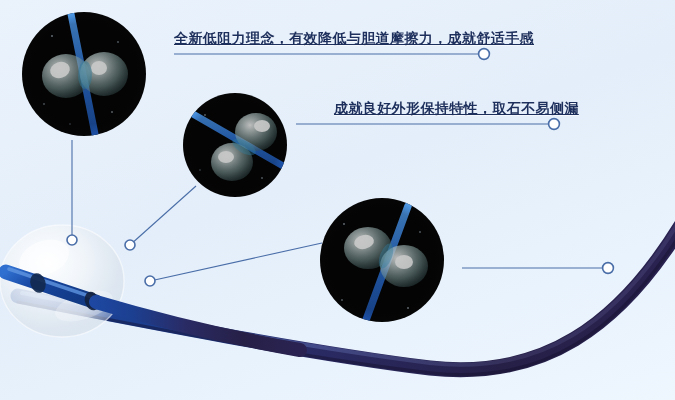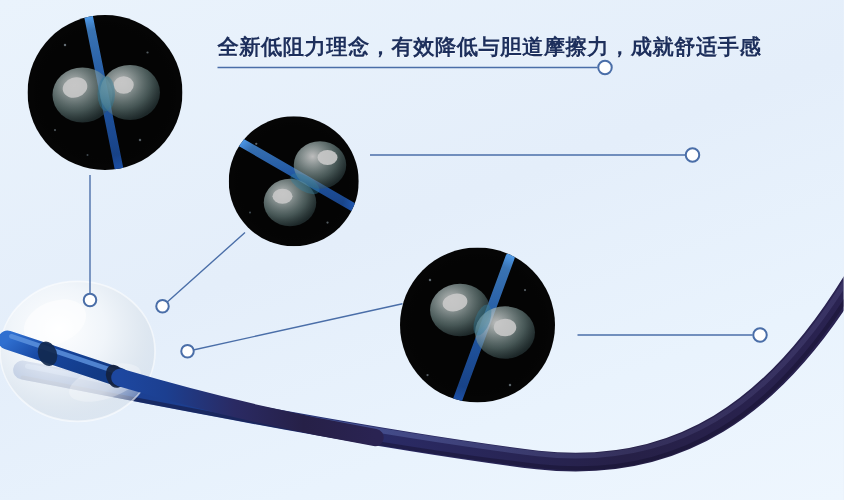--- a/index.html
+++ b/index.html
@@ -14,25 +14,26 @@
   }
   .svg-layer{position:absolute;left:0;top:0;width:675px;height:400px;}
   #lines-layer{z-index:6;pointer-events:none;}
   #art-layer{z-index:2;}
   #photo-layer{z-index:4;}
 
   .caption{
     position:absolute;z-index:7;
     color:#1d2f5c;
     font-weight:bold;
-    font-size:17px;
+    font-size:14px;
     line-height:15.5px;
     letter-spacing:.4px;
     white-space:pre-line;
     text-shadow:0 1px 0 rgba(255,255,255,.55);
+    text-decoration:underline;
   }
   #caption-1{left:174px;top:31px;}
   #caption-2{left:334px;top:101px;}
   #caption-3{left:489px;top:216px;}
 </style>
 </head>
 <body>
 
 <div id="stage">
 
@@ -186,15 +187,16 @@
     </g>
     <g fill="#ffffff" stroke="#4a6ea8" stroke-width="1.6">
       <circle cx="484" cy="54" r="5.4"></circle>
       <circle cx="554" cy="124" r="5.4"></circle>
       <circle cx="608" cy="268" r="5.4"></circle>
     </g>
   </svg>
 
   <div class="caption" id="caption-1">全新低阻力理念，有效降低与胆道摩擦力，成就舒适手感</div>
 
+  <div class="caption" id="caption-2">成就良好外形保持特性，取石不易侧漏</div>
 
 
 </div>
 
 </body></html>

